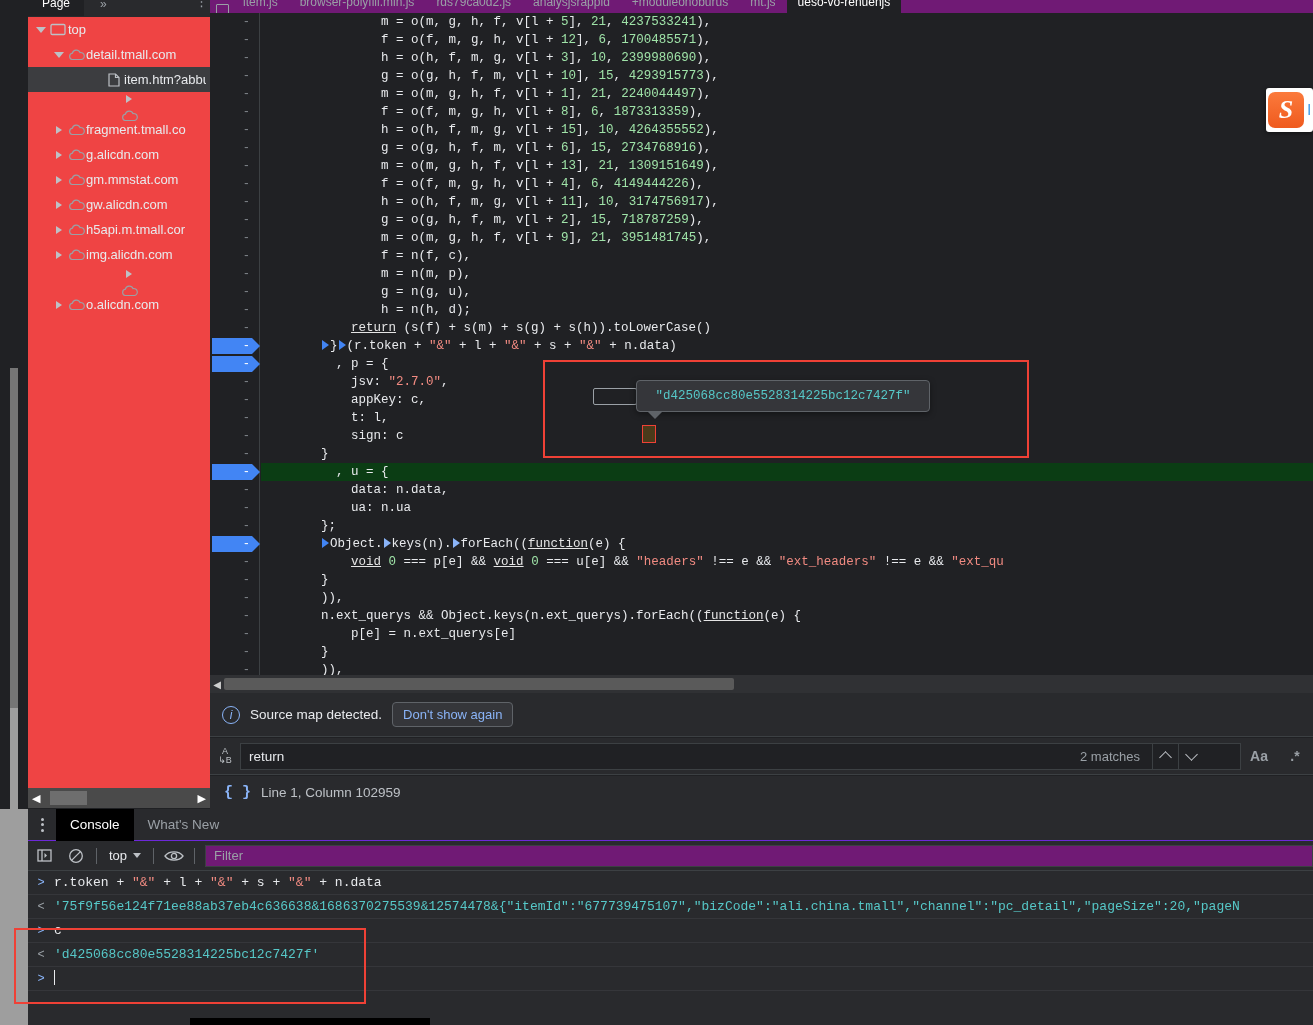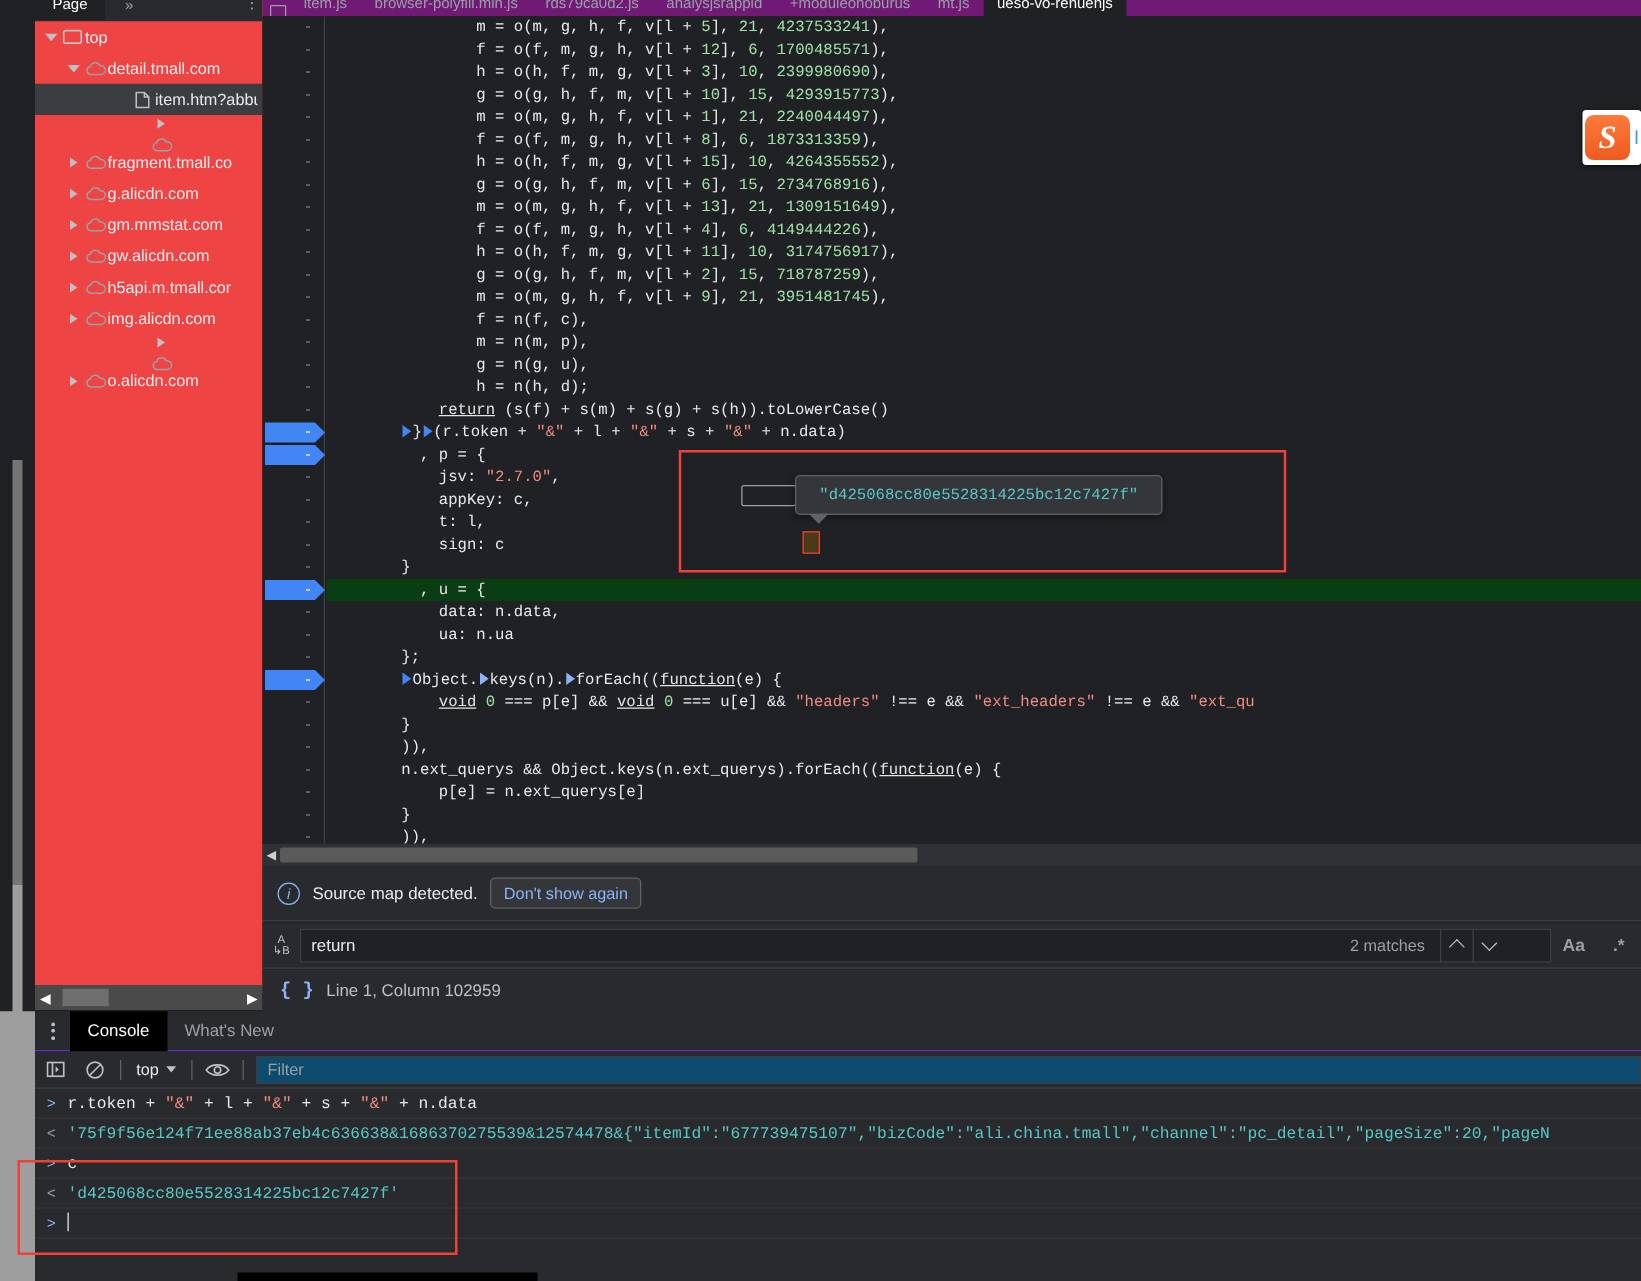--- a/index.html
+++ b/index.html
@@ -259,21 +259,21 @@
   }
   .sep { width: 1px; height: 16px; background: #5f6368; margin: 0 4px; flex: 0 0 1px; }
   .ctx-select {
     display: flex; align-items: center; gap: 6px; padding: 0 8px; color: #e8eaed; font-size: 13px;
   }
   .caret-dn {
     width: 0; height: 0; border-left: 4px solid transparent; border-right: 4px solid transparent;
     border-top: 5px solid #bdc1c6;
   }
   .filter-input {
-    flex: 1 1 auto; height: 22px; margin-left: 6px; background: #0c4a6e;
+    flex: 1 1 auto; height: 22px; margin-left: 6px; background: #701a75;
     border: 1px solid #3c4043; color: #9aa0a6; font-size: 13px;
     display: flex; align-items: center; padding: 0 8px;
   }
   .console-log { position: relative; font-family: "Liberation Mono", monospace; font-size: 13px; }
   .log-row {
     height: 24px; line-height: 24px; display: flex; align-items: center;
     border-bottom: 1px solid #35363a; white-space: pre; overflow: hidden;
   }
   .log-arrow {
     width: 26px; flex: 0 0 26px; text-align: center; color: #8ab4f8; font-size: 12px;

